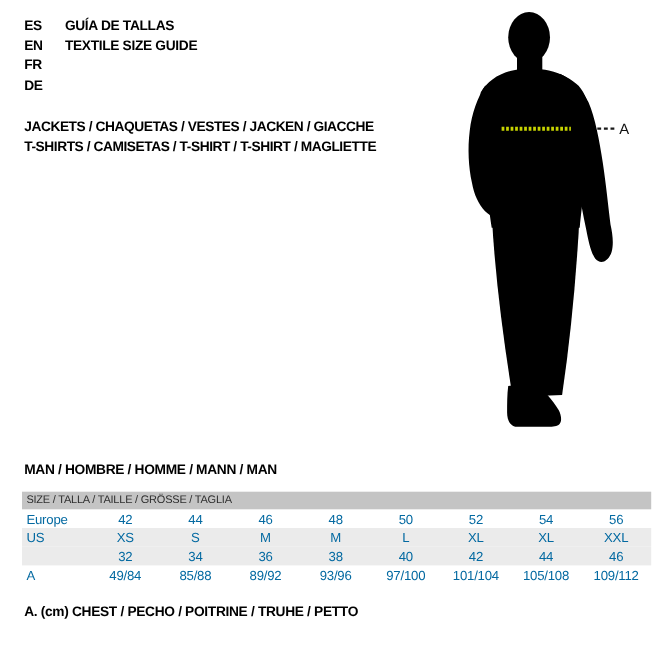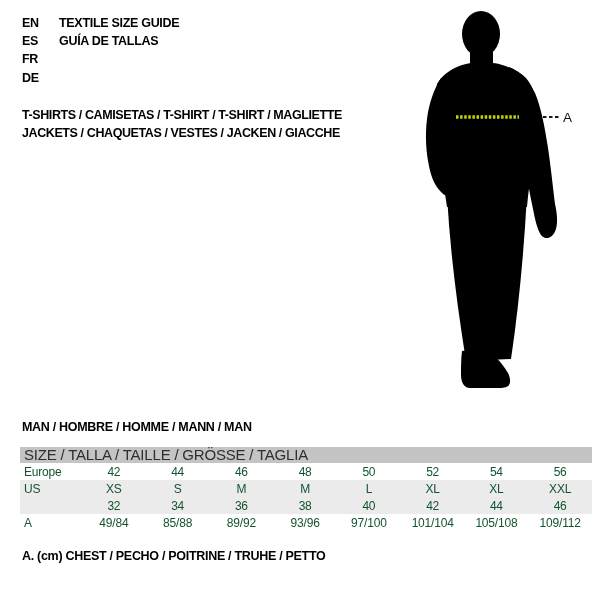--- a/index.html
+++ b/index.html
@@ -39,62 +39,62 @@
   .section-title {
     position: absolute; left: 22px; top: 420px; margin: 0;
     font-size: 12.5px; font-weight: bold; letter-spacing: -0.3px; white-space: nowrap;
   }
 
   
   .size-table { position: absolute; left: 20px; top: 447px; width: 572px; }
   .t-header {
     height: 16px; line-height: 16px;
     background: #c4c4c4; color: #2e2e2e;
-    padding-left: 4px; font-size: 15px; letter-spacing: -0.2px;
+    padding-left: 4px; font-size: 10px; letter-spacing: -0.2px;
   }
   .t-row {
     display: grid; grid-template-columns: 62px repeat(8, 1fr);
     height: 17px; align-items: center;
-    font-size: 12px; color: #14532d;
+    font-size: 12px; color: #0369a1;
   }
   .t-row.band { background: #ebebeb; }
   .t-label { padding-left: 4px; text-align: left; letter-spacing: -0.2px; }
   .t-cell { text-align: center; letter-spacing: -0.2px; }
 
   
   .footnote {
     position: absolute; left: 22px; top: 549px;
     font-size: 12.5px; font-weight: bold; letter-spacing: -0.3px; white-space: nowrap;
   }
 </style>
 </head>
 <body>
 
 <div class="page">
 
   <section class="lang-block">
     <div class="lang-row">
+      <span class="lang-code">ES</span>
+      <span class="lang-label">GUÍA DE TALLAS</span>
+    </div>
+    <div class="lang-row">
       <span class="lang-code">EN</span>
       <span class="lang-label">TEXTILE SIZE GUIDE</span>
     </div>
     <div class="lang-row">
-      <span class="lang-code">ES</span>
-      <span class="lang-label">GUÍA DE TALLAS</span>
-    </div>
-    <div class="lang-row">
       <span class="lang-code">FR</span>
     </div>
     <div class="lang-row">
       <span class="lang-code">DE</span>
     </div>
   </section>
 
   <section class="categories">
+    <div class="category-line">JACKETS / CHAQUETAS / VESTES / JACKEN / GIACCHE</div>
     <div class="category-line">T-SHIRTS / CAMISETAS / T-SHIRT / T-SHIRT / MAGLIETTE</div>
-    <div class="category-line">JACKETS / CHAQUETAS / VESTES / JACKEN / GIACCHE</div>
   </section>
 
   <div class="figure-area">
     <svg width="190" height="395" viewBox="403 0 190 395" xmlns="http://www.w3.org/2000/svg">
       <g fill="#000000">
         <ellipse cx="481" cy="34" rx="19" ry="23"></ellipse>
         <rect x="470" y="46" width="23" height="24"></rect>
         <path d="M 437 84
           C 443 74 453 67 466 64
           C 474 62 491 62 499 64

